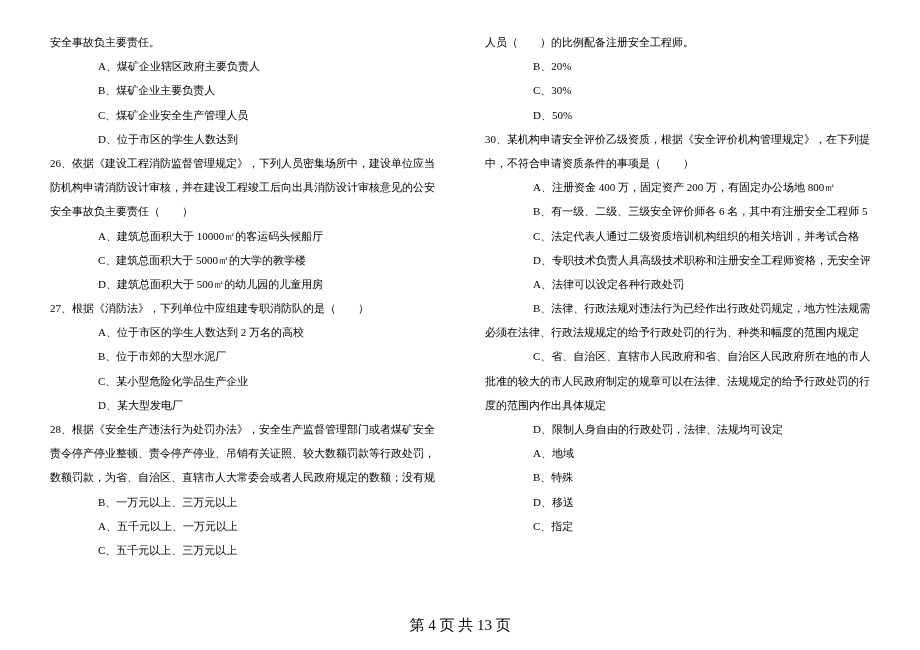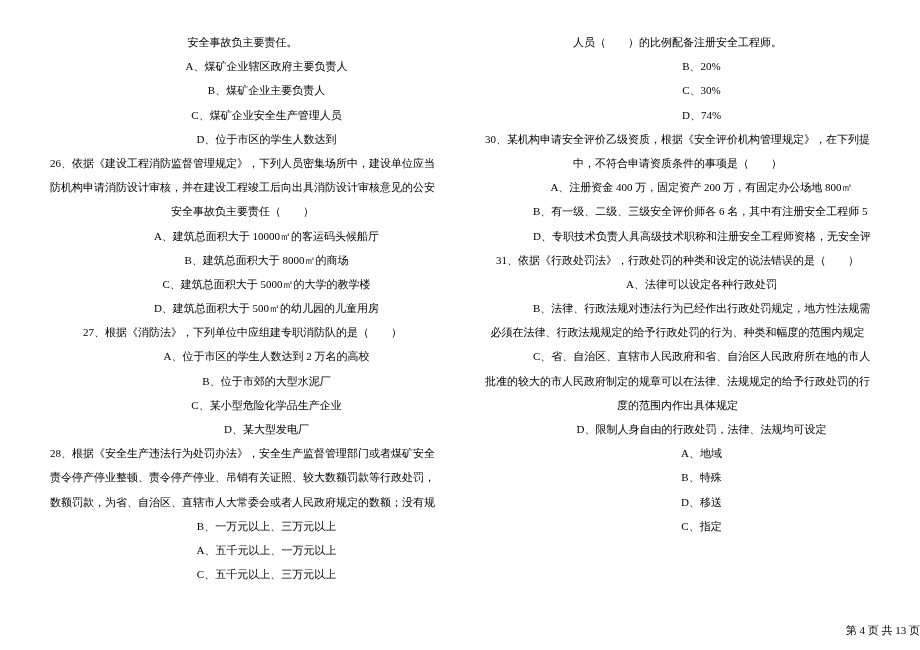--- a/index.html
+++ b/index.html
@@ -15,86 +15,84 @@
       background: #fff;
       width: 920px;
       height: 650px;
       padding: 30px 50px 25px 50px;
       position: relative;
     }
     .columns {
       display: flex;
       gap: 50px;
       height: 570px;
-      text-align: center;
     }
     .col {
       flex: 1;
       overflow: hidden;
     }
     .line {
       white-space: nowrap;
     }
     .indent1 {
       padding-left: 48px;
     }
     .indent0 {
       padding-left: 0;
     }
     .footer {
       position: absolute;
       bottom: 8px;
       left: 0;
       right: 0;
-      text-align: right;
-      font-size: 11px;
+      text-align: center;
+      font-size: 15px;
     }
   </style>
 </head>
 <body>
 
 <div class="columns">
   <div class="col">
     <div class="line indent0">安全事故负主要责任。</div>
     <div class="line indent1">A、煤矿企业辖区政府主要负责人</div>
     <div class="line indent1">B、煤矿企业主要负责人</div>
     <div class="line indent1">C、煤矿企业安全生产管理人员</div>
     <div class="line indent1">D、位于市区的学生人数达到</div>
     <div class="line indent0">26、依据《建设工程消防监督管理规定》，下列人员密集场所中，建设单位应当向公安机关消</div>
     <div class="line indent0">防机构申请消防设计审核，并在建设工程竣工后向出具消防设计审核意见的公安机关消防机构</div>
     <div class="line indent0">安全事故负主要责任（　　）</div>
     <div class="line indent1">A、建筑总面积大于 10000㎡的客运码头候船厅</div>
-    <div class="line indent1">B、建筑总面积大于 8000㎡的商场</div>
     <div class="line indent1">C、建筑总面积大于 5000㎡的大学的教学楼</div>
     <div class="line indent1">D、建筑总面积大于 500㎡的幼儿园的儿童用房</div>
     <div class="line indent0">27、根据《消防法》，下列单位中应组建专职消防队的是（　　）</div>
     <div class="line indent1">A、位于市区的学生人数达到 2 万名的高校</div>
     <div class="line indent1">B、位于市郊的大型水泥厂</div>
     <div class="line indent1">C、某小型危险化学品生产企业</div>
     <div class="line indent1">D、某大型发电厂</div>
     <div class="line indent0">28、根据《安全生产违法行为处罚办法》，安全生产监督管理部门或者煤矿安全监察机构作出</div>
     <div class="line indent0">责令停产停业整顿、责令停产停业、吊销有关证照、较大数额罚款等行政处罚，其中所称较大</div>
     <div class="line indent0">数额罚款，为省、自治区、直辖市人大常委会或者人民政府规定的数额；没有规定数额的，其数</div>
     <div class="line indent1">B、一万元以上、三万元以上</div>
     <div class="line indent1">A、五千元以上、一万元以上</div>
     <div class="line indent1">C、五千元以上、三万元以上</div>
 
   </div>
 
   <div class="col">
     <div class="line indent0">人员（　　）的比例配备注册安全工程师。</div>
     <div class="line indent1">B、20%</div>
     <div class="line indent1">C、30%</div>
-    <div class="line indent1">D、74%</div>
+    <div class="line indent1">D、50%</div>
     <div class="line indent0">30、某机构申请安全评价乙级资质，根据《安全评价机构管理规定》，在下列提供的申请材料</div>
     <div class="line indent0">中，不符合申请资质条件的事项是（　　）</div>
     <div class="line indent1">A、注册资金 400 万，固定资产 200 万，有固定办公场地 800㎡</div>
     <div class="line indent1">B、有一级、二级、三级安全评价师各 6 名，其中有注册安全工程师 5 名</div>
+    <div class="line indent1">C、法定代表人通过二级资质培训机构组织的相关培训，并考试合格</div>
     <div class="line indent1">D、专职技术负责人具高级技术职称和注册安全工程师资格，无安全评价师资格</div>
-    <div class="line indent0">31、依据《行政处罚法》，行政处罚的种类和设定的说法错误的是（　　）</div>
     <div class="line indent1">A、法律可以设定各种行政处罚</div>
     <div class="line indent1">B、法律、行政法规对违法行为已经作出行政处罚规定，地方性法规需要作出具体规定的，</div>
     <div class="line indent0">必须在法律、行政法规规定的给予行政处罚的行为、种类和幅度的范围内规定</div>
     <div class="line indent1">C、省、自治区、直辖市人民政府和省、自治区人民政府所在地的市人民政府以及经国务院</div>
     <div class="line indent0">批准的较大的市人民政府制定的规章可以在法律、法规规定的给予行政处罚的行为、种类和幅</div>
     <div class="line indent0">度的范围内作出具体规定</div>
     <div class="line indent1">D、限制人身自由的行政处罚，法律、法规均可设定</div>
     <div class="line indent1">A、地域</div>
     <div class="line indent1">B、特殊</div>
     <div class="line indent1">D、移送</div>

